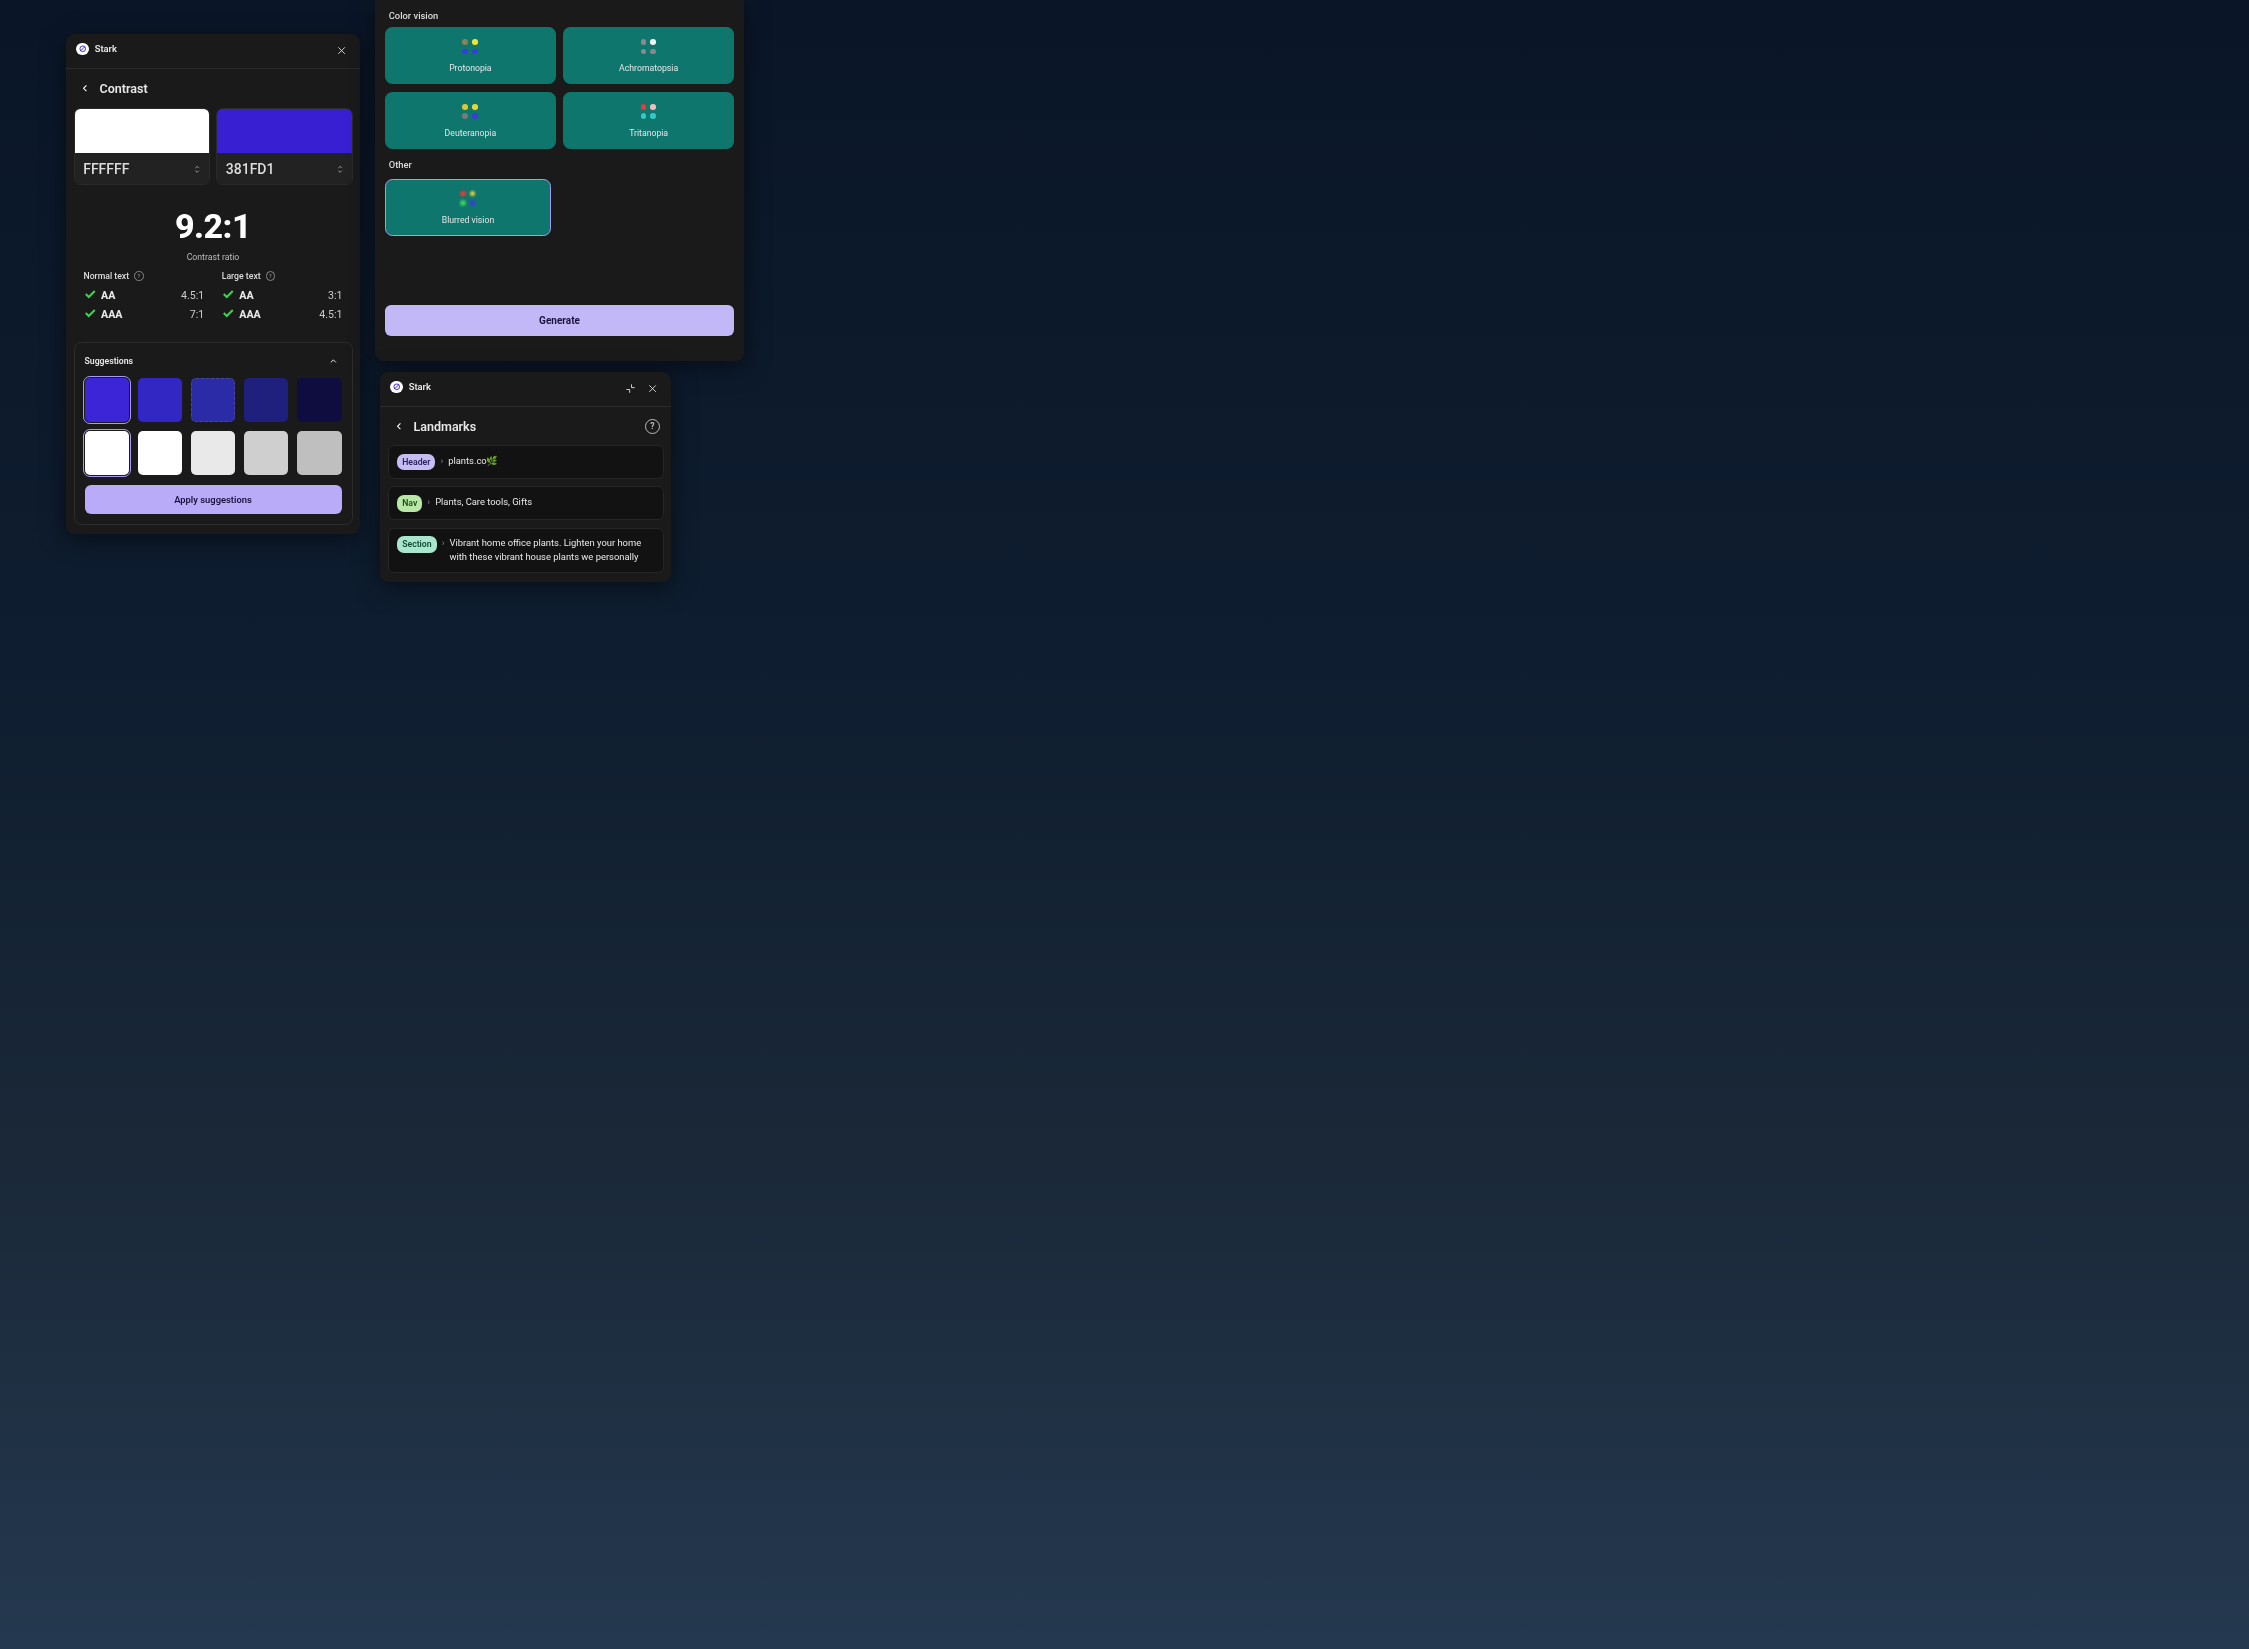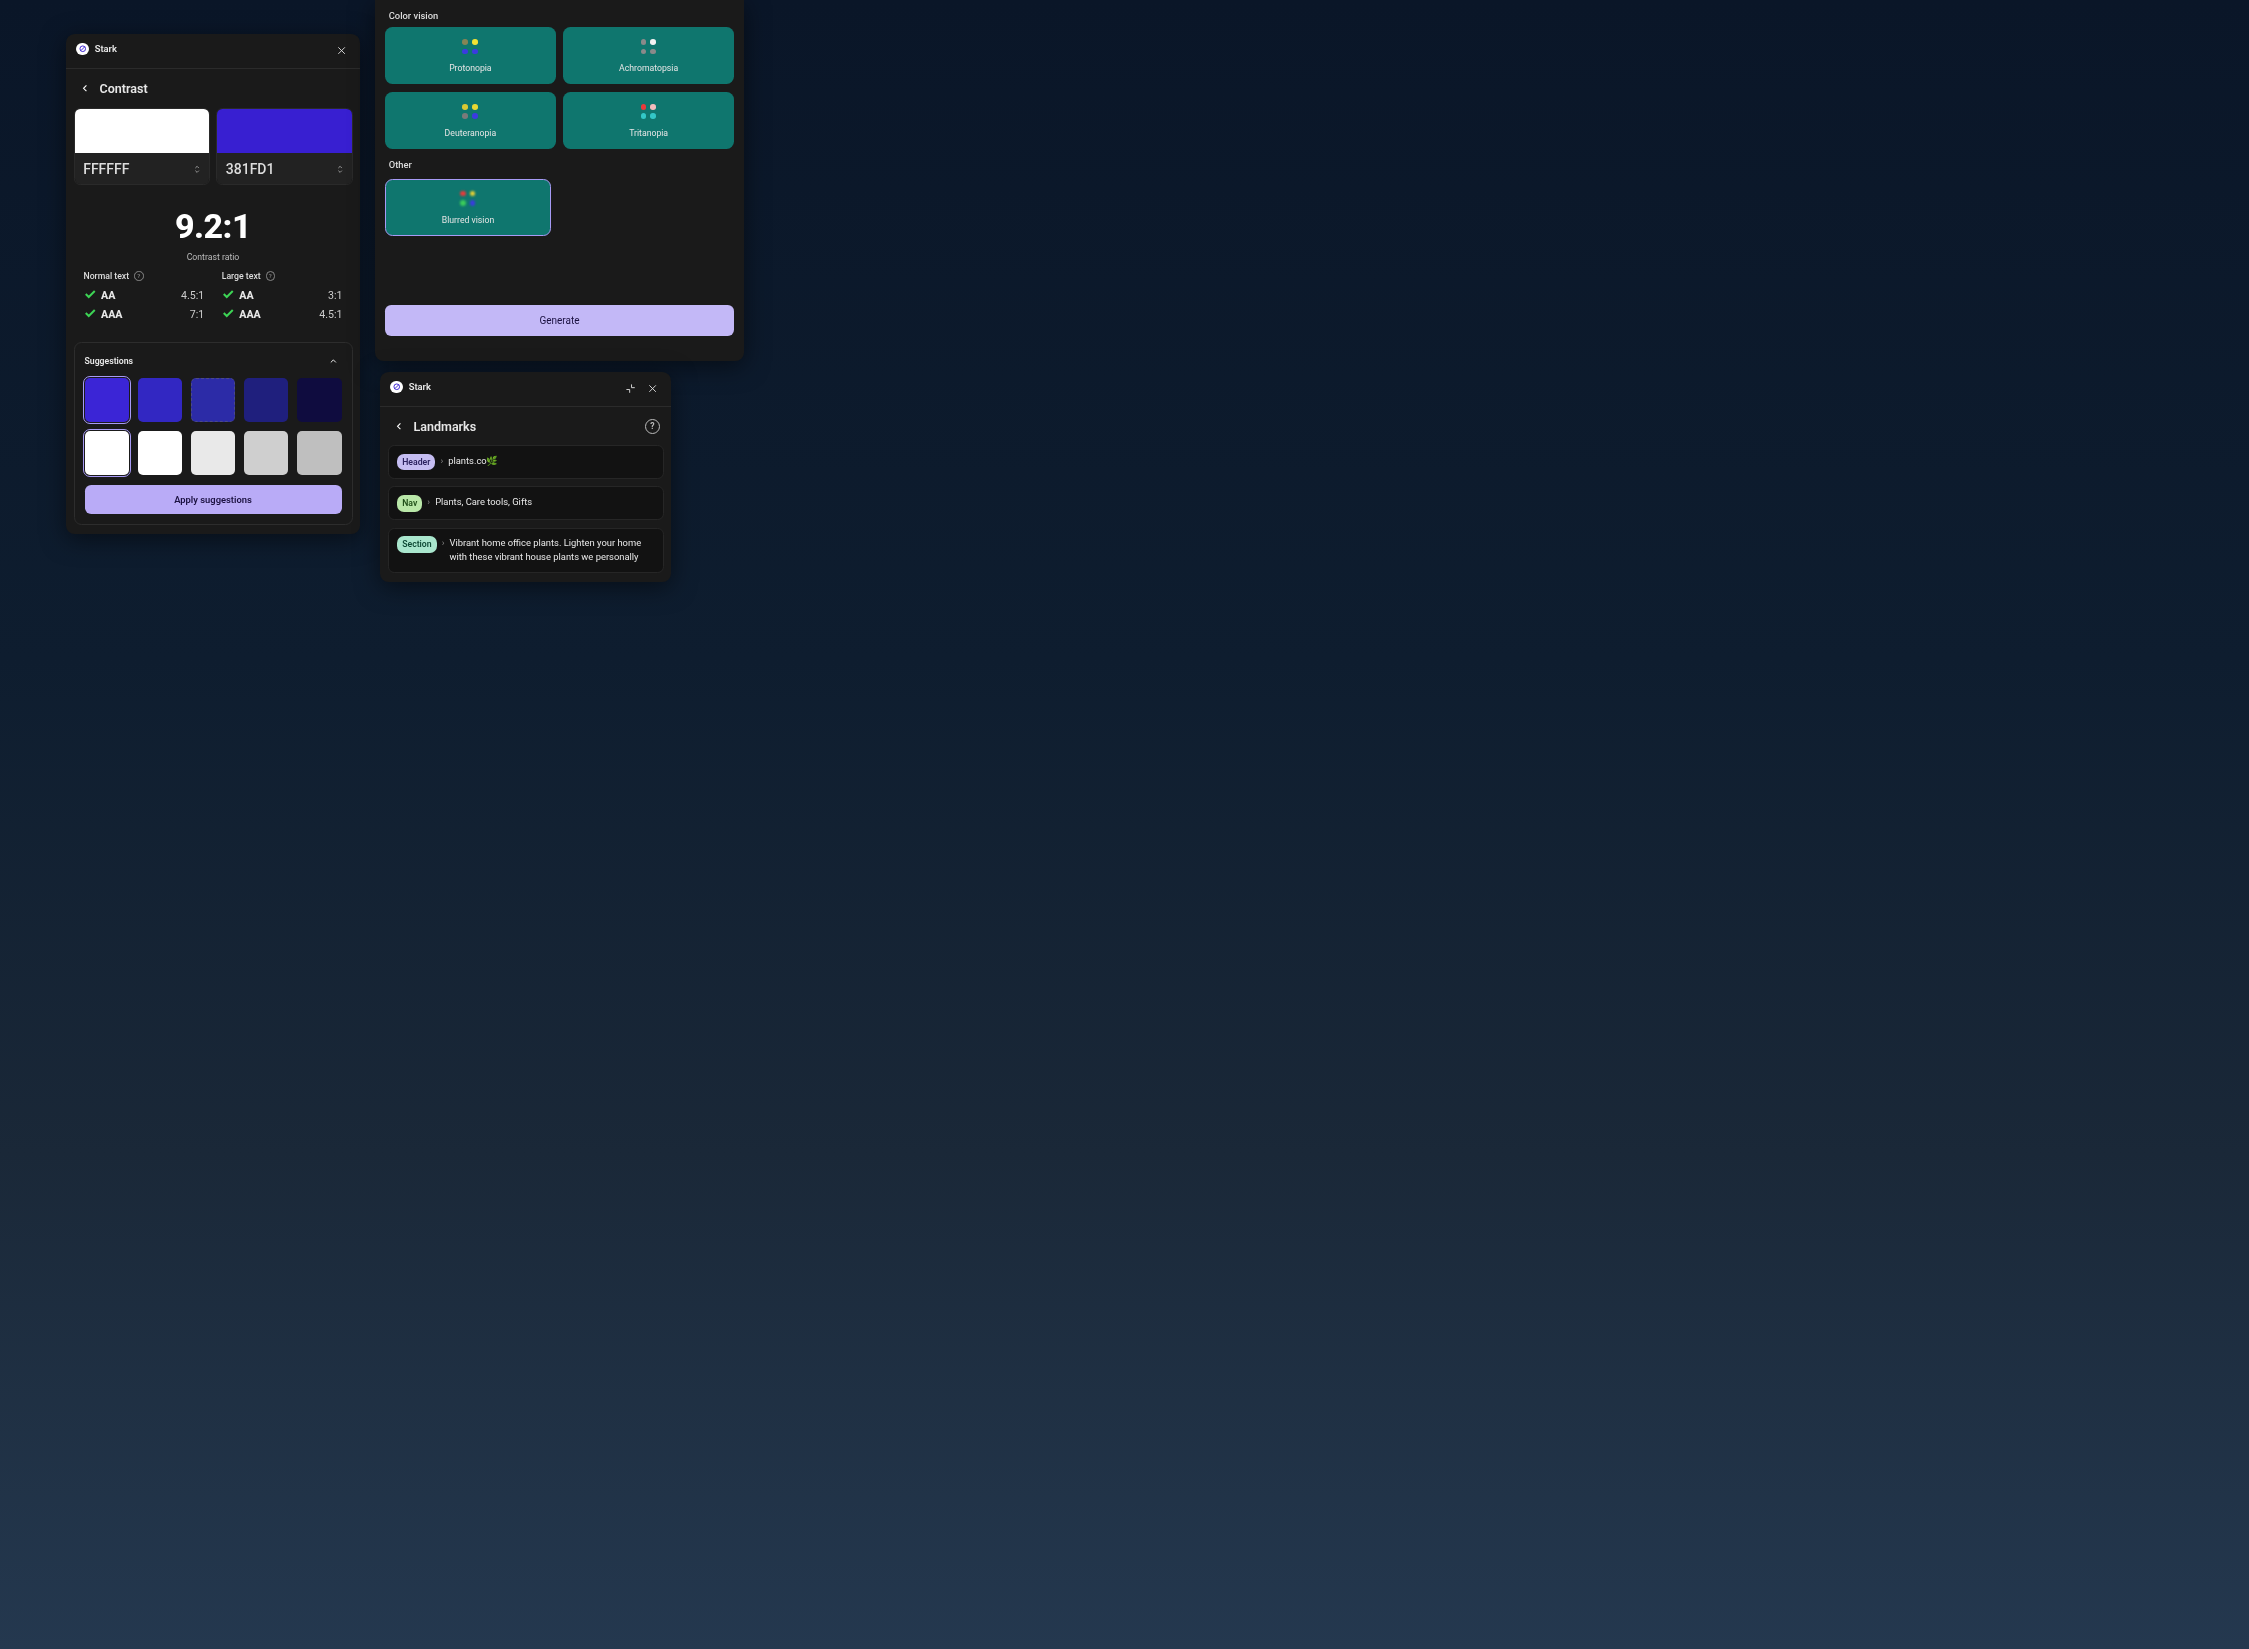--- a/index.html
+++ b/index.html
@@ -108,21 +108,21 @@
     cursor:pointer; border:1.2px solid transparent;
   }
   .vision-card.sel { border-color:#a79af5; }
   .dots { display:grid; grid-template-columns:repeat(2,6.2px); gap:3.7px; }
   .dots span{ width:5.6px;height:5.6px;border-radius:50%; }
   .vision-card .vlabel{ font-size:8.7px; color:#e5e5e5;}
   .other-row { padding: 0 10px; margin-top:2.5px;}
   .other-row .vision-card{ width: 166px; }
   .generate-btn {
     margin: 69px 10px 17px; padding:10px; text-align:center;
-    background:#c3b8f7; color:#1b1140; font-weight:400; border-radius:6.2px; cursor:pointer;
+    background:#c3b8f7; color:#1b1140; font-weight:700; border-radius:6.2px; cursor:pointer;
     font-size:10px;
   }
 
   
   #landmarks-panel { left: 380px; top: 372px; width: 291px; }
   .lm-list { padding: 3.7px 7.5px 8.7px; display:flex; flex-direction:column; gap:7.5px;}
   .lm-item {
     background:#121212; border:0.6px solid #262626; border-radius:6.2px;
     padding: 7.5px 8.7px; display:flex; flex-wrap:wrap; align-items:flex-start; gap:5px;
     font-size:9.4px; line-height:1.5;

